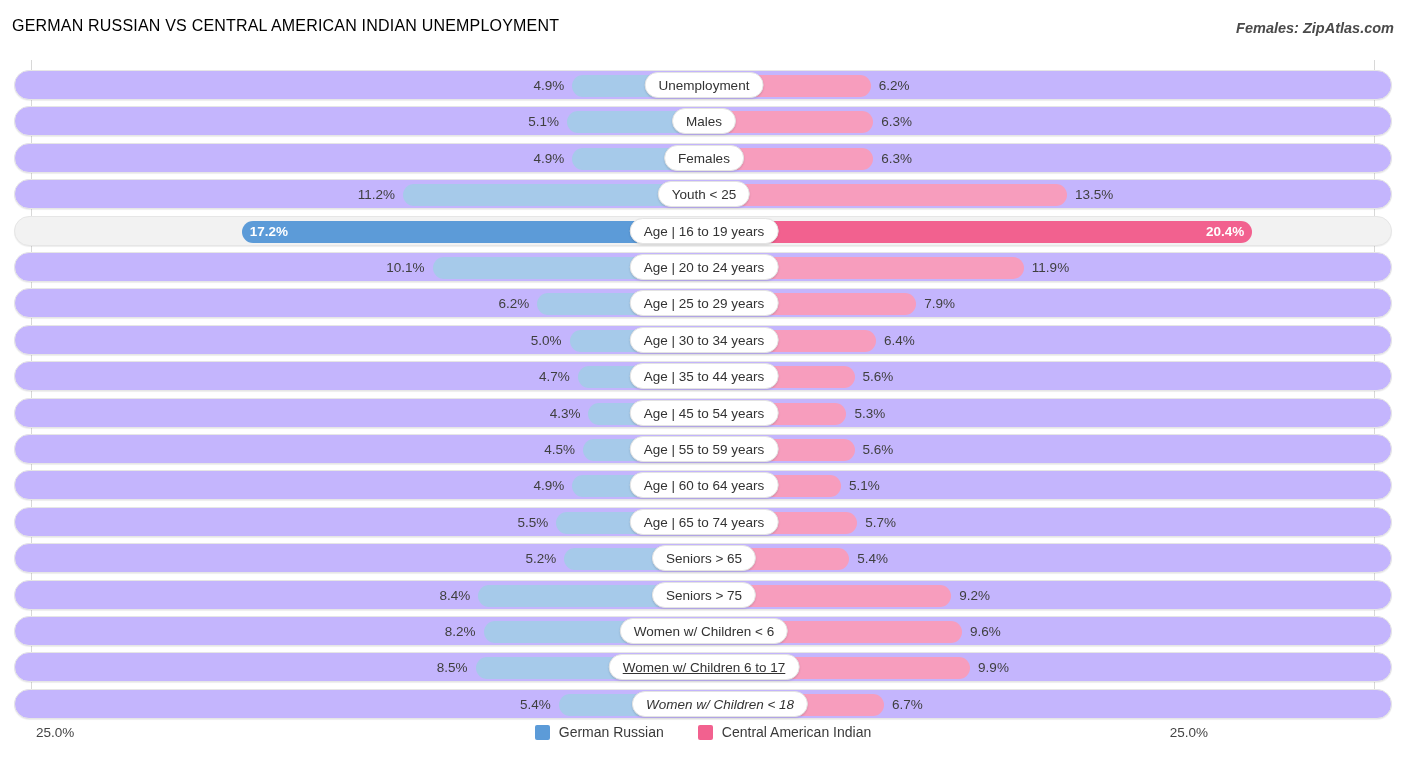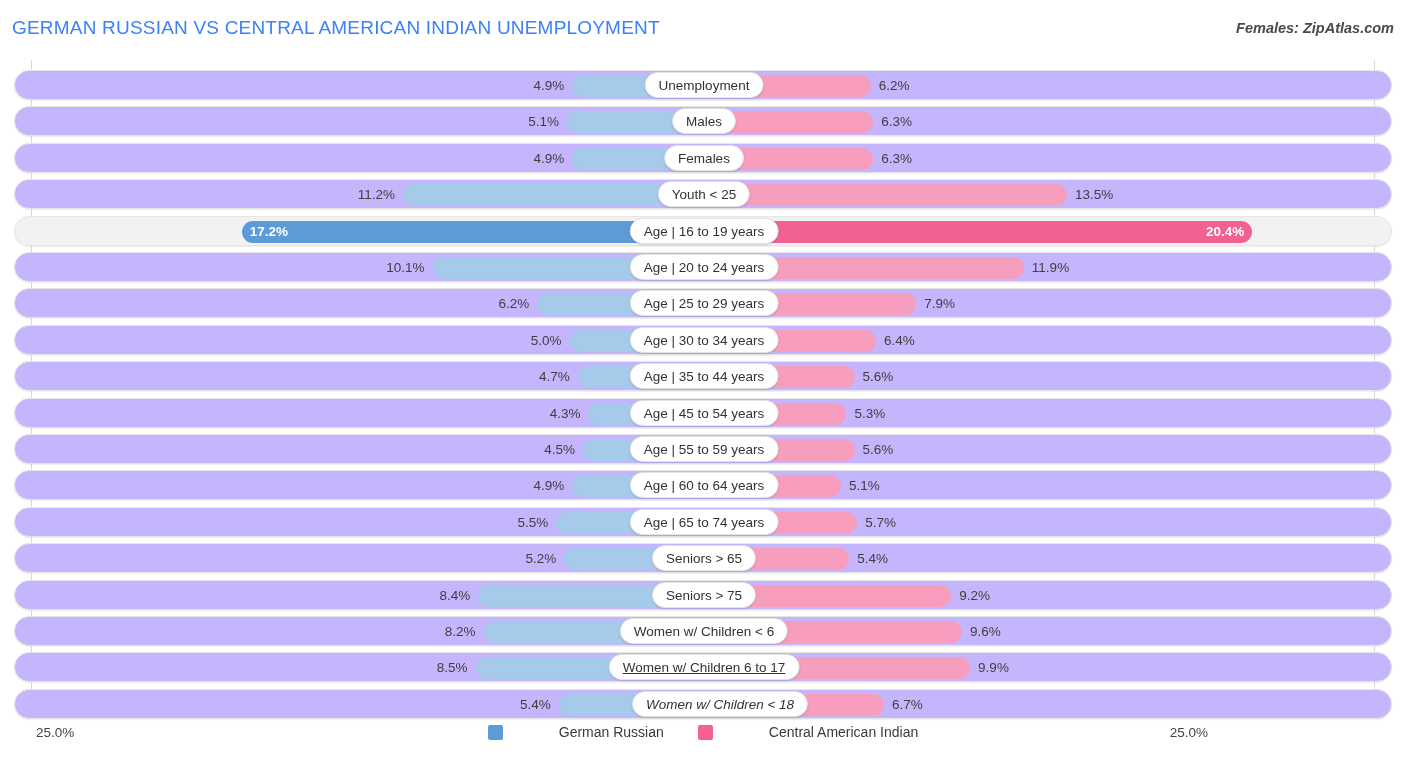--- a/index.html
+++ b/index.html
@@ -19,22 +19,22 @@
   .header {
     position: absolute;
     top: 0; left: 0;
     width: 1406px;
     height: 58px;
   }
   .chart-title {
     position: absolute;
     left: 12px;
     top: 17px;
-    font-size: 19px;
-    color: #3b82f6;
+    font-size: 16px;
+    color: #000000;
     letter-spacing: 0.2px;
     white-space: nowrap;
   }
   .source-note {
     position: absolute;
     right: 12px;
     top: 20px;
     font-size: 14.5px;
     font-style: italic;
     font-weight: bold;
@@ -171,21 +171,20 @@
   .legend-swatch {
     width: 15px;
     height: 15px;
     border-radius: 2px;
     display: inline-block;
   }
   .legend-label {
     font-size: 14px;
     color: #3a3a3a;
     white-space: nowrap;
-    margin-left: 47px;
   }
 </style>
 </head>
 <body>
 
 <div class="header">
   <div class="chart-title">GERMAN RUSSIAN VS CENTRAL AMERICAN INDIAN UNEMPLOYMENT</div>
   <div class="source-note">Females: ZipAtlas.com</div>
 </div>
 

